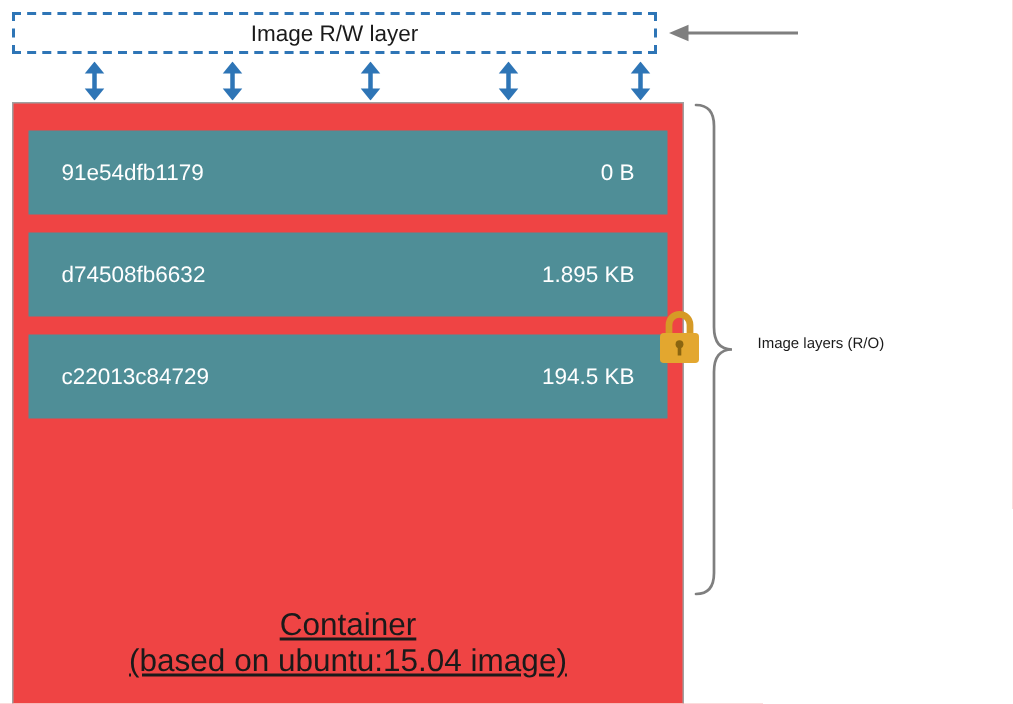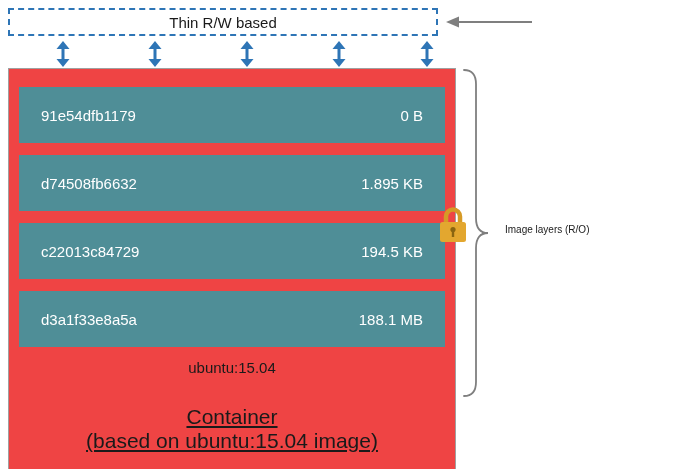--- a/index.html
+++ b/index.html
@@ -53,21 +53,21 @@
     position:absolute;left:8px;top:405px;width:448px;
     text-align:center;font-size:21px;line-height:24px;text-decoration:underline;
   }
 </style>
 </head>
 <body>
 
 <div id="canvas">
 
   <div class="thin-rw">
-    <span>Thin R/W based</span>
+    <span>Image R/W layer</span>
   </div>
 
   <svg class="callout-arrow" width="86" height="12" viewBox="0 0 86 12">
     <line x1="12" y1="6" x2="86" y2="6" stroke="#7F7F7F" stroke-width="2"></line>
     <polygon points="0,6 13,0.5 13,11.5" fill="#7F7F7F"></polygon>
   </svg>
 
   <svg class="dbl-arrow" style="left:56px" width="14" height="26" viewBox="0 0 14 26">
     <polygon points="7,0 13.5,8 0.5,8" fill="#2E75B6"></polygon>
       <rect x="5.5" y="7" width="3" height="12" fill="#2E75B6"></rect>
@@ -101,26 +101,21 @@
       <span>0 B</span>
     </div>
     <div class="layer-row r1">
       <span>d74508fb6632</span>
       <span>1.895 KB</span>
     </div>
     <div class="layer-row r2">
       <span>c22013c84729</span>
       <span>194.5 KB</span>
     </div>
-    <div class="layer-row r3">
-      <span>d3a1f33e8a5a</span>
-      <span>188.1 MB</span>
-    </div>
 
-    <div class="base-label">ubuntu:15.04</div>
   </div>
 
   <svg class="lock" width="34" height="40" viewBox="0 0 34 40">
     <path d="M 10 19 V 11.5 a 7 7 0 0 1 14 0 V 19" fill="none" stroke="#D69A26" stroke-width="4.5"></path>
     <rect x="4" y="17" width="26" height="20" rx="2.5" fill="#E3A72F"></rect>
     <circle cx="17" cy="24.5" r="2.6" fill="#8A6510"></circle>
     <rect x="15.8" y="25" width="2.4" height="7" fill="#8A6510"></rect>
   </svg>
 
   <svg class="brace" width="32" height="330" viewBox="0 0 32 330">

